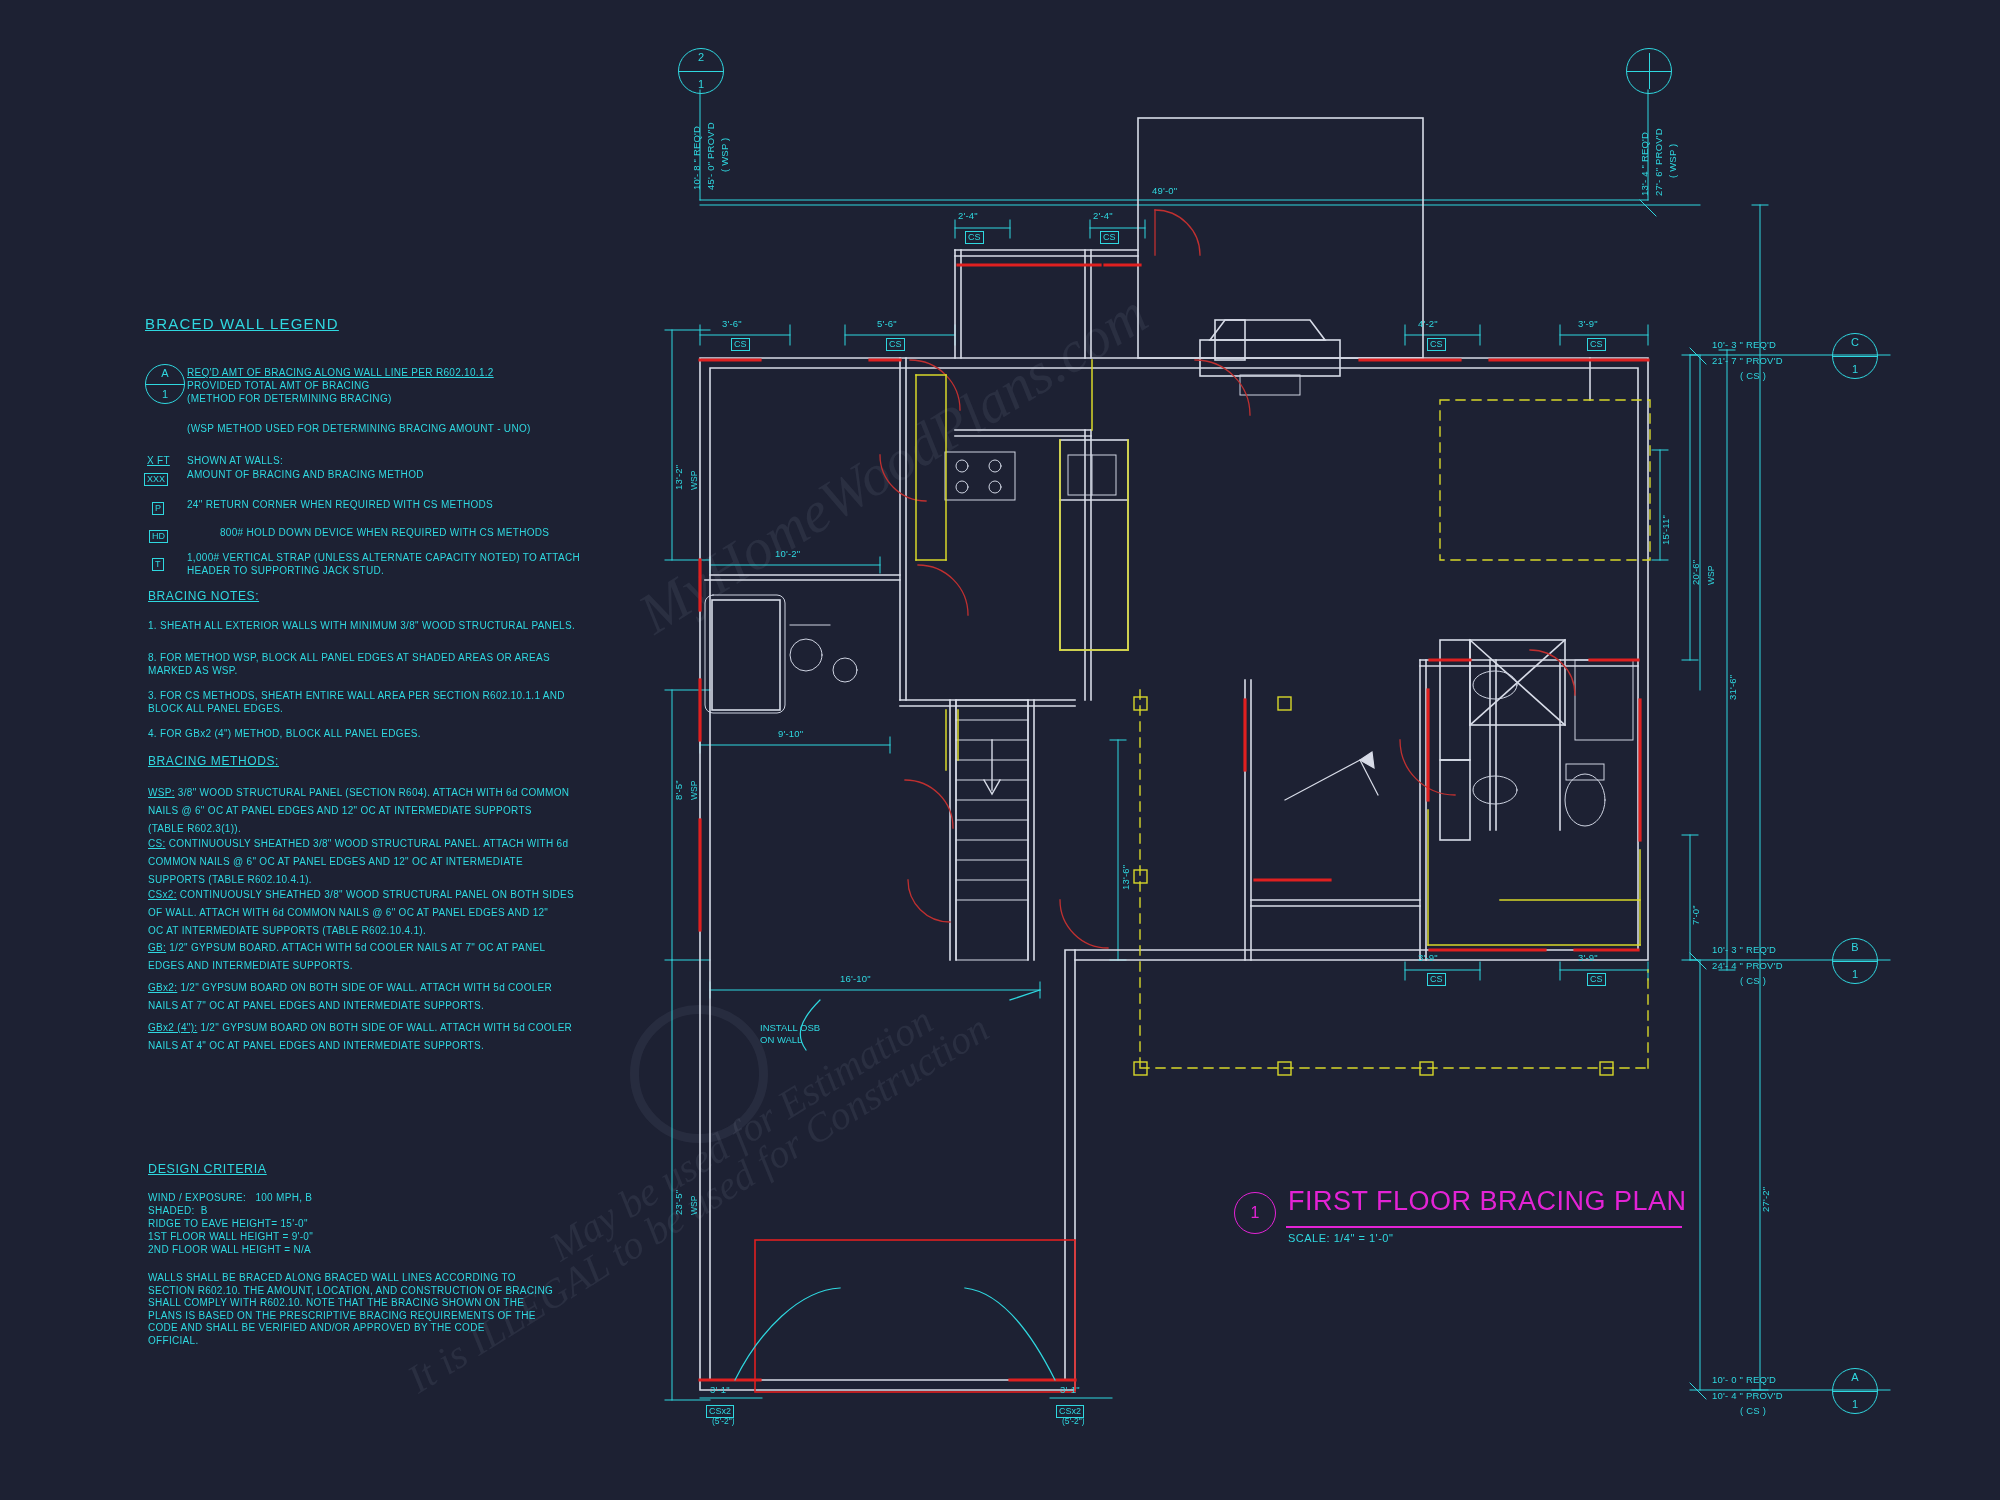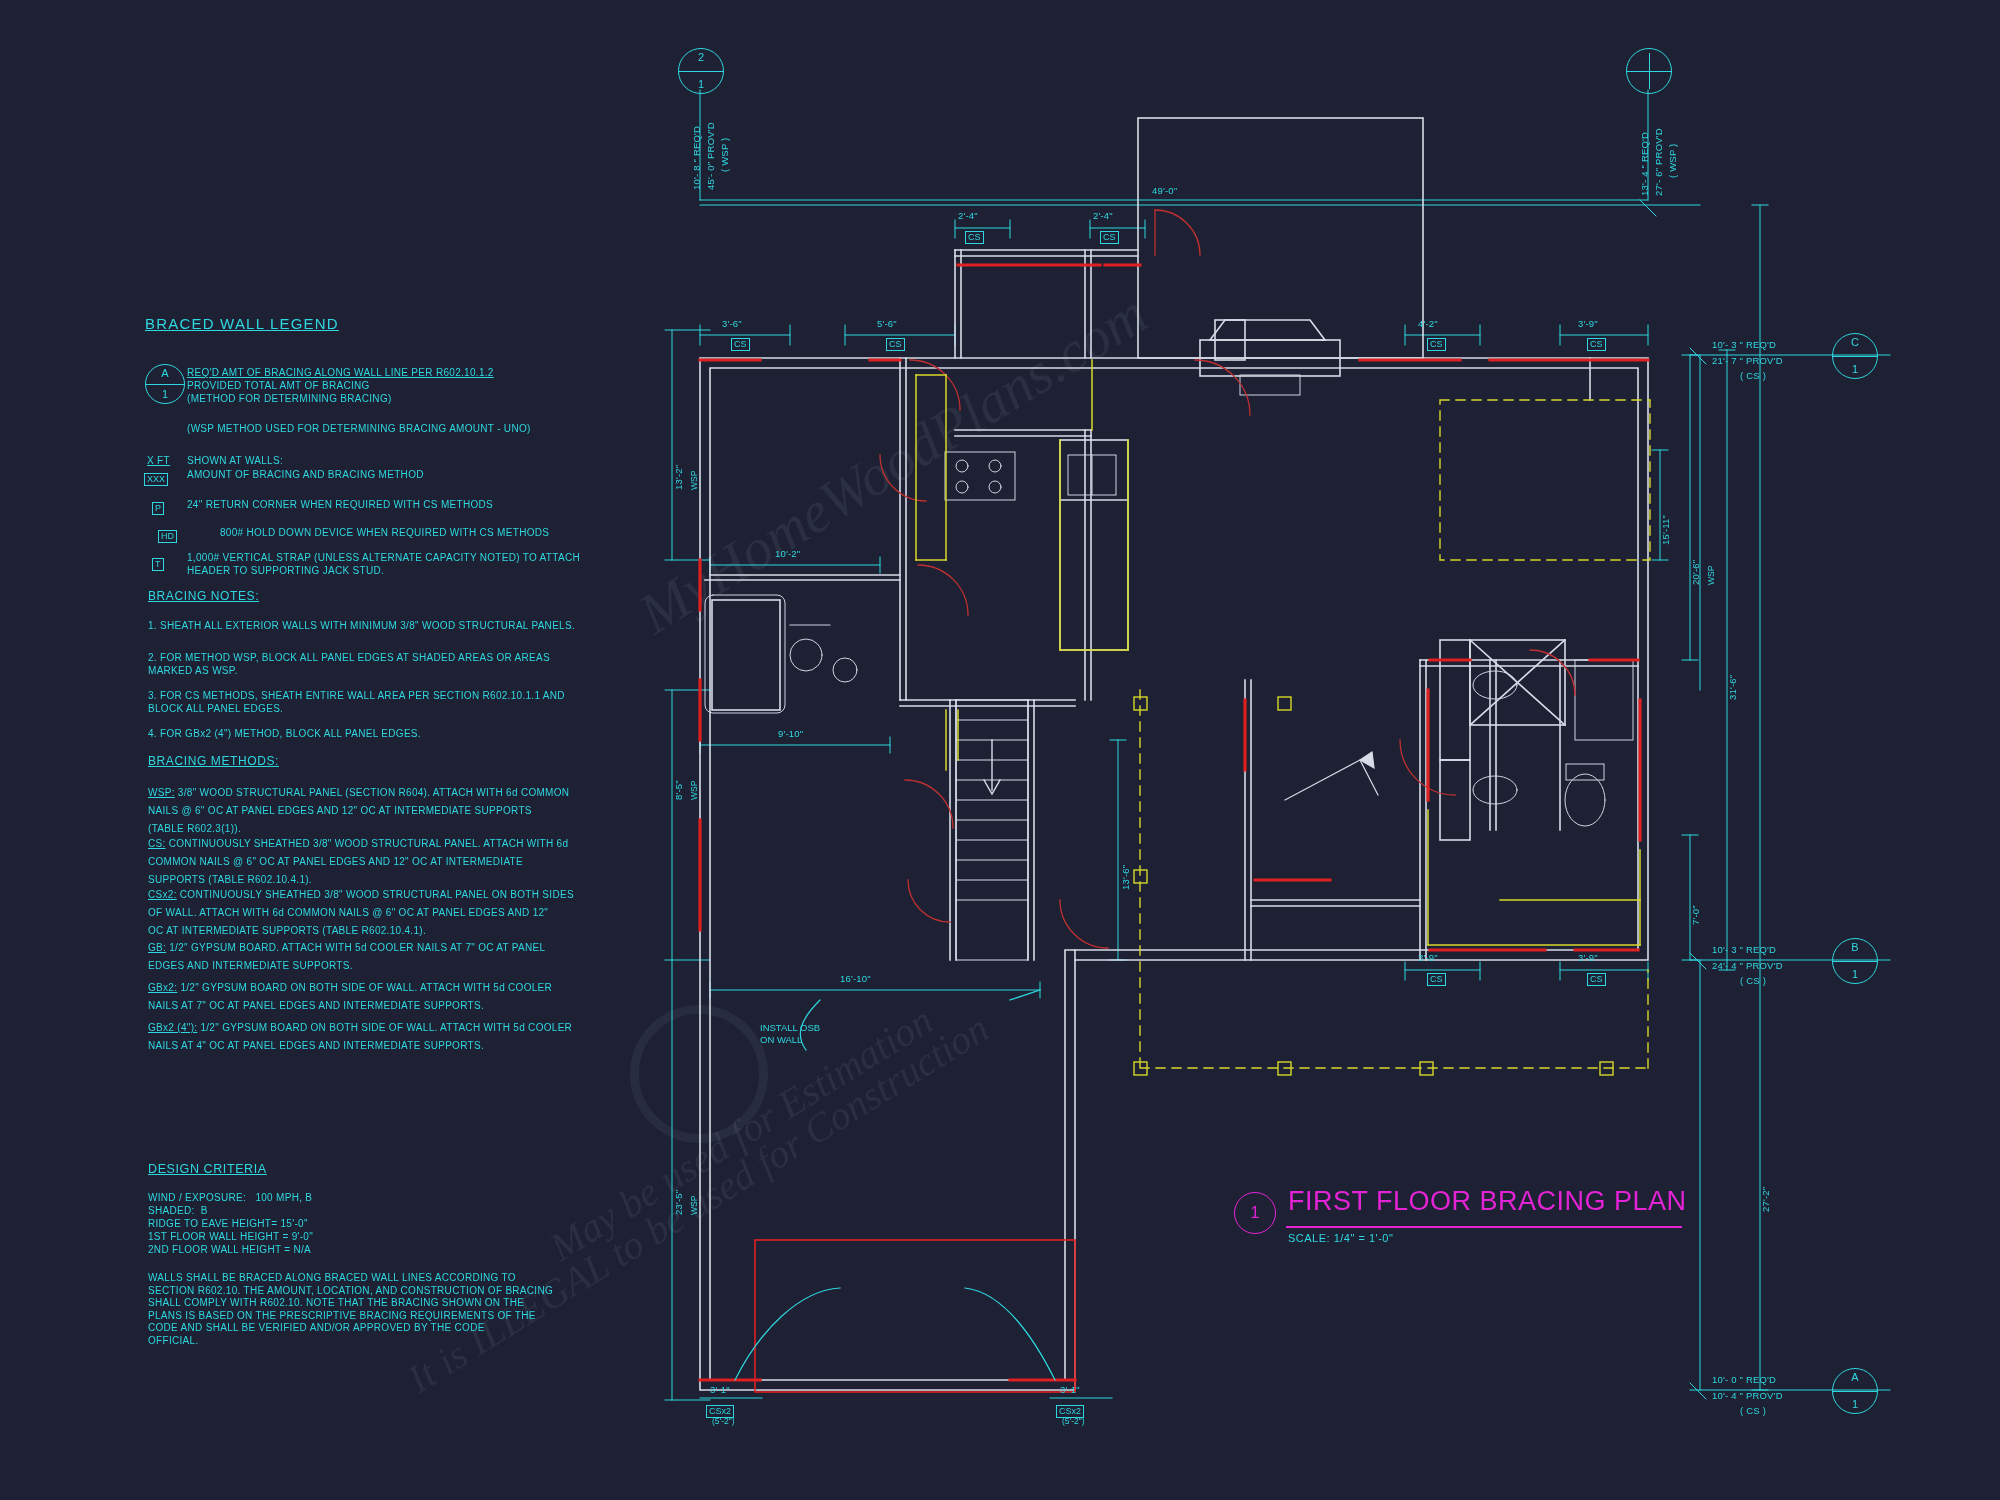--- a/index.html
+++ b/index.html
@@ -70,34 +70,34 @@
     <div class="leg-t" style="text-decoration:underline;padding-left:3px;">X FT</div>
     <div class="box-tag" style="margin-top:1px;">XXX</div>
   </div>
   <div class="abs leg-t" style="left:187px;top:455px;">SHOWN AT WALLS:</div>
   <div class="abs leg-t" style="left:187px;top:469px;">AMOUNT OF BRACING AND BRACING METHOD</div>
 
   <div class="abs" style="left:152px;top:497px;">
     <span class="box-tag">P</span></div>
   <div class="abs leg-t" style="left:187px;top:499px;">24" RETURN CORNER WHEN REQUIRED WITH CS METHODS</div>
 
-  <div class="abs" style="left:149px;top:525px;margin-left:9px;">
+  <div class="abs" style="left:149px;top:525px;">
     <span class="box-tag">HD</span></div>
   <div class="abs leg-t" style="left:187px;top:527px;margin-left:33px;">800# HOLD DOWN DEVICE WHEN REQUIRED WITH CS METHODS</div>
 
   <div class="abs" style="left:152px;top:553px;">
     <span class="box-tag">T</span></div>
   <div class="abs leg-t" style="left:187px;top:552px;">1,000# VERTICAL STRAP (UNLESS ALTERNATE CAPACITY NOTED) TO ATTACH
 HEADER TO SUPPORTING JACK STUD.</div>
 
   <div class="abs" style="left:148px;top:589px;">
     <div class="leg-h" style="font-size:12px;letter-spacing:.6px;">BRACING NOTES:</div>
     </div>
   <div class="abs leg-t" style="left:148px;top:620px;">1. SHEATH ALL EXTERIOR WALLS WITH MINIMUM 3/8" WOOD STRUCTURAL PANELS.</div>
-  <div class="abs leg-t" style="left:148px;top:652px;">2. FOR METHOD WSP, BLOCK ALL PANEL EDGES AT SHADED AREAS OR AREAS
+  <div class="abs leg-t" style="left:148px;top:652px;">8. FOR METHOD WSP, BLOCK ALL PANEL EDGES AT SHADED AREAS OR AREAS
 MARKED AS WSP.</div>
   <div class="abs leg-t" style="left:148px;top:690px;">3. FOR CS METHODS, SHEATH ENTIRE WALL AREA PER SECTION R602.10.1.1 AND
 BLOCK ALL PANEL EDGES.</div>
   <div class="abs leg-t" style="left:148px;top:728px;">4. FOR GBx2 (4") METHOD, BLOCK ALL PANEL EDGES.</div>
 
   <div class="abs" style="left:148px;top:754px;">
     <div class="leg-h" style="font-size:12px;letter-spacing:.6px;">BRACING METHODS:</div>
     </div>
 
   <div class="abs" style="left:148px;top:782px;">

